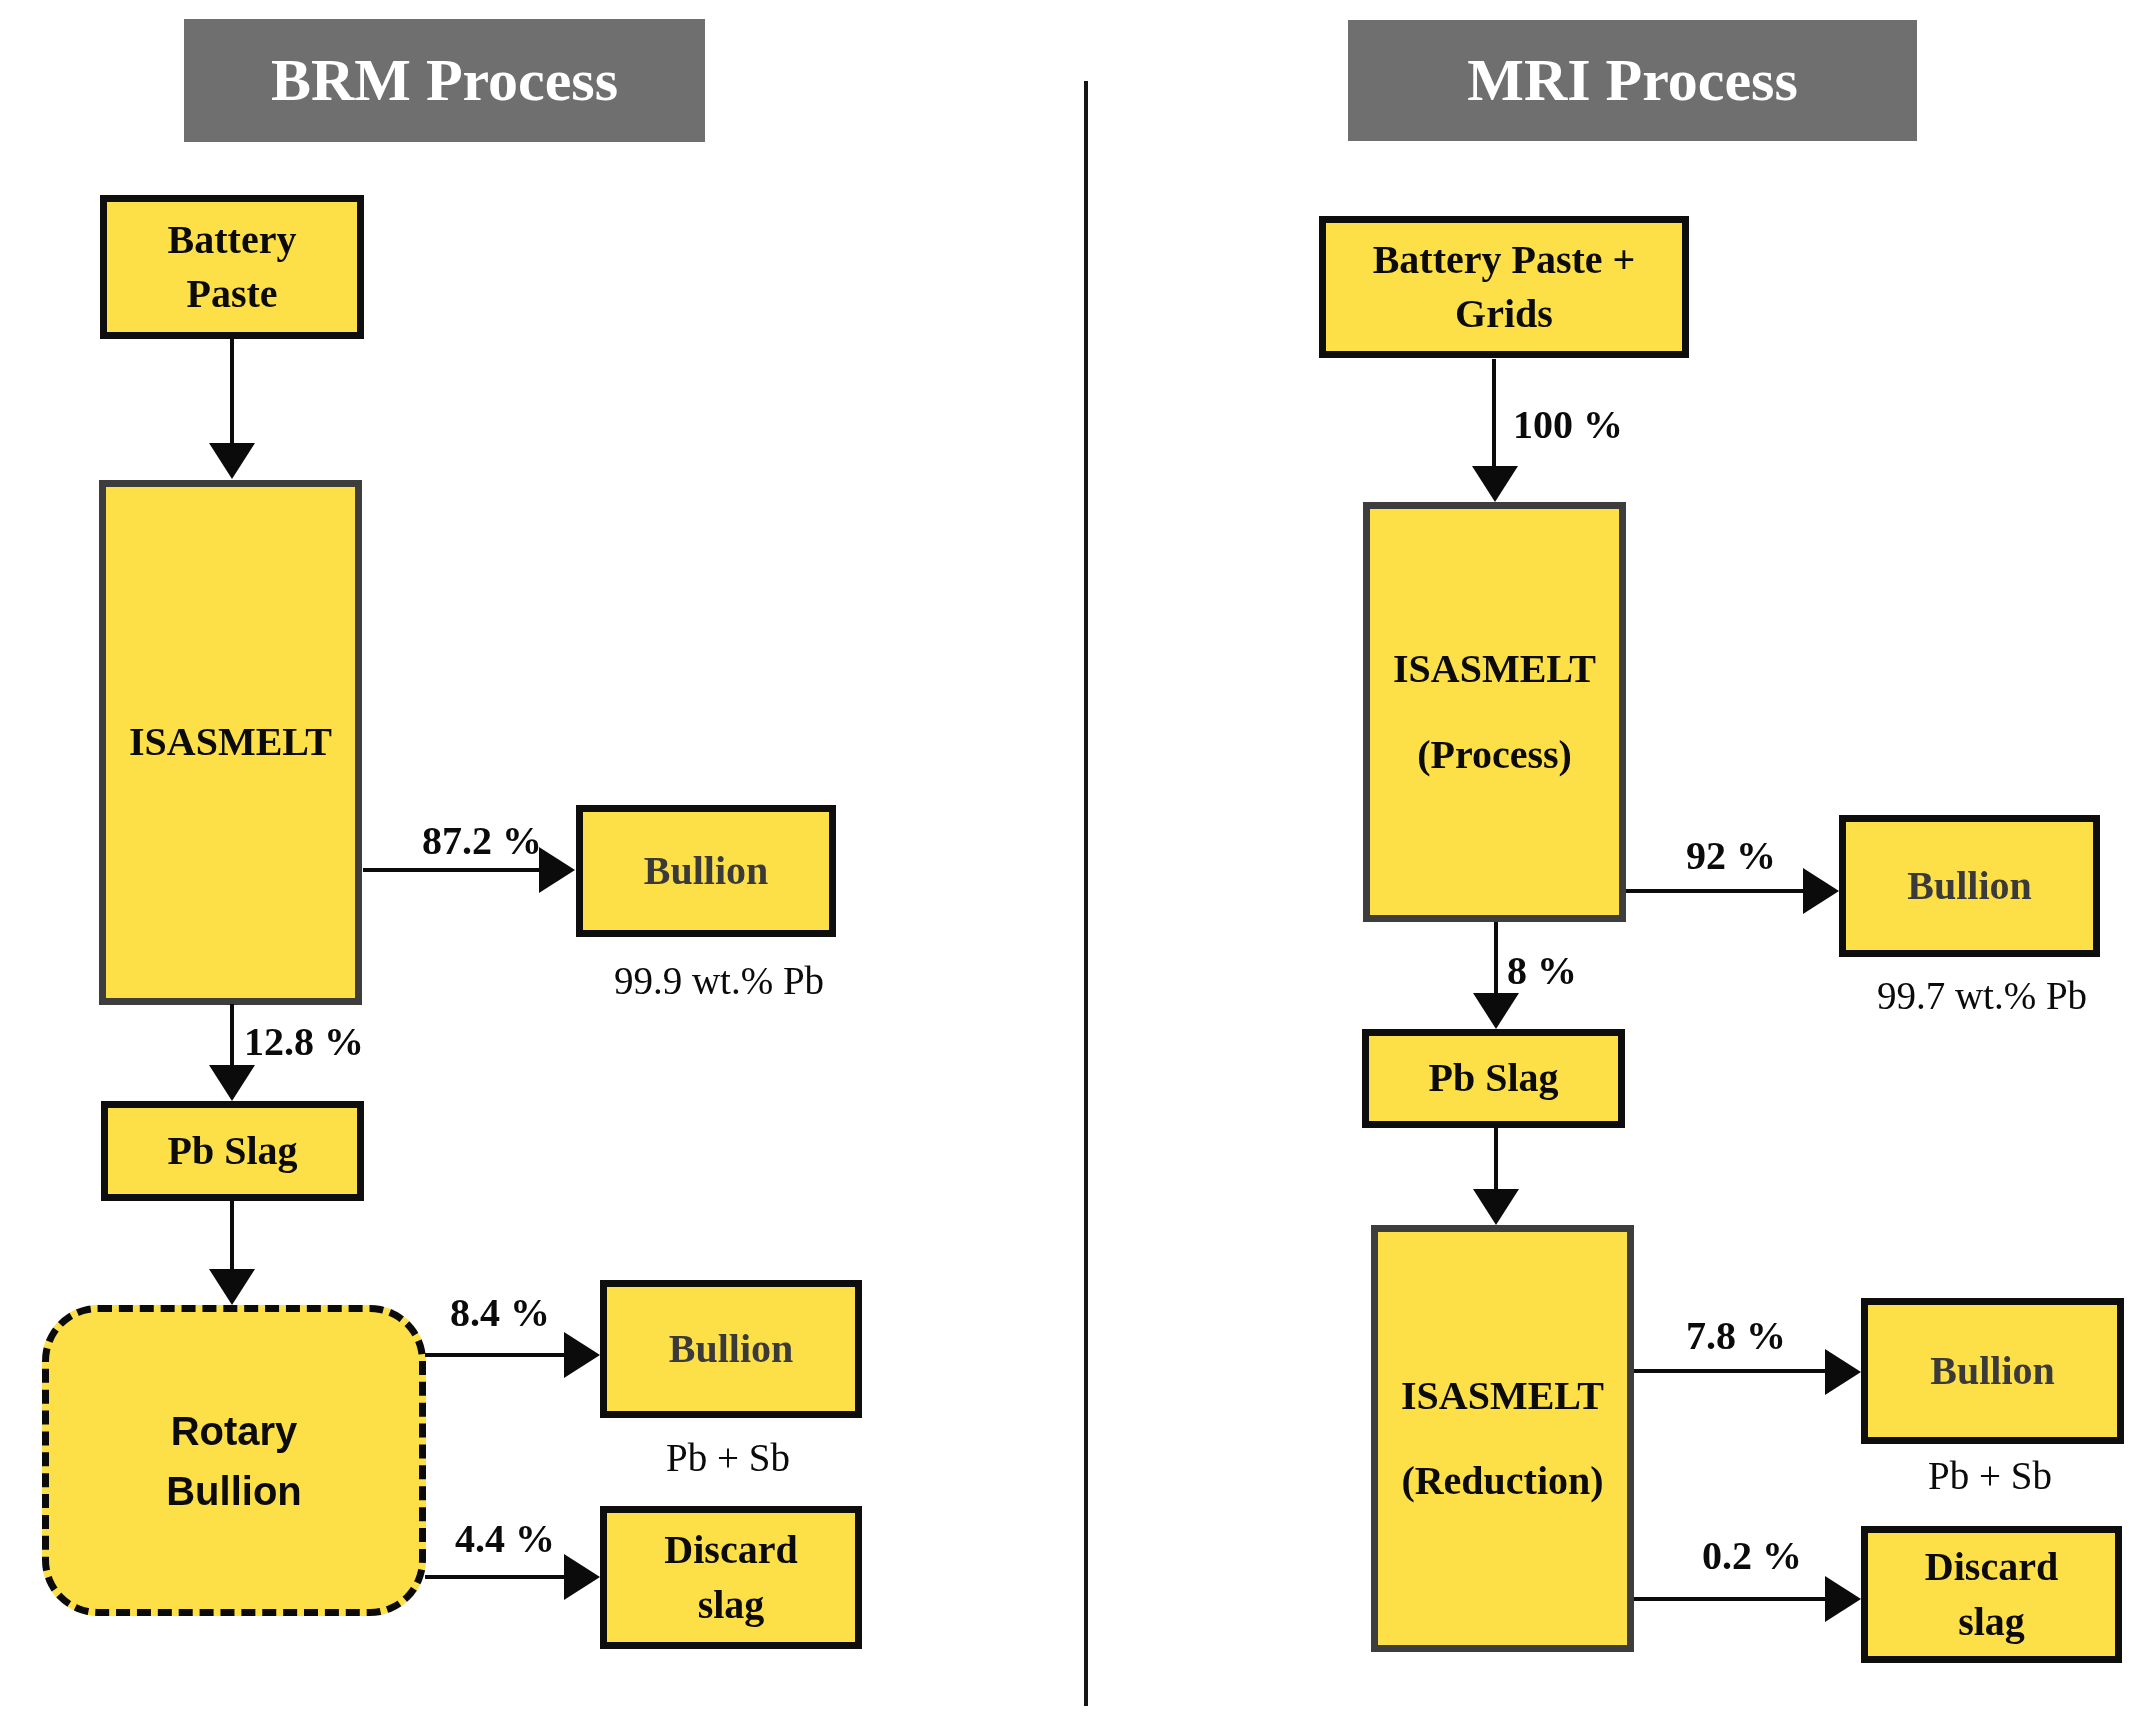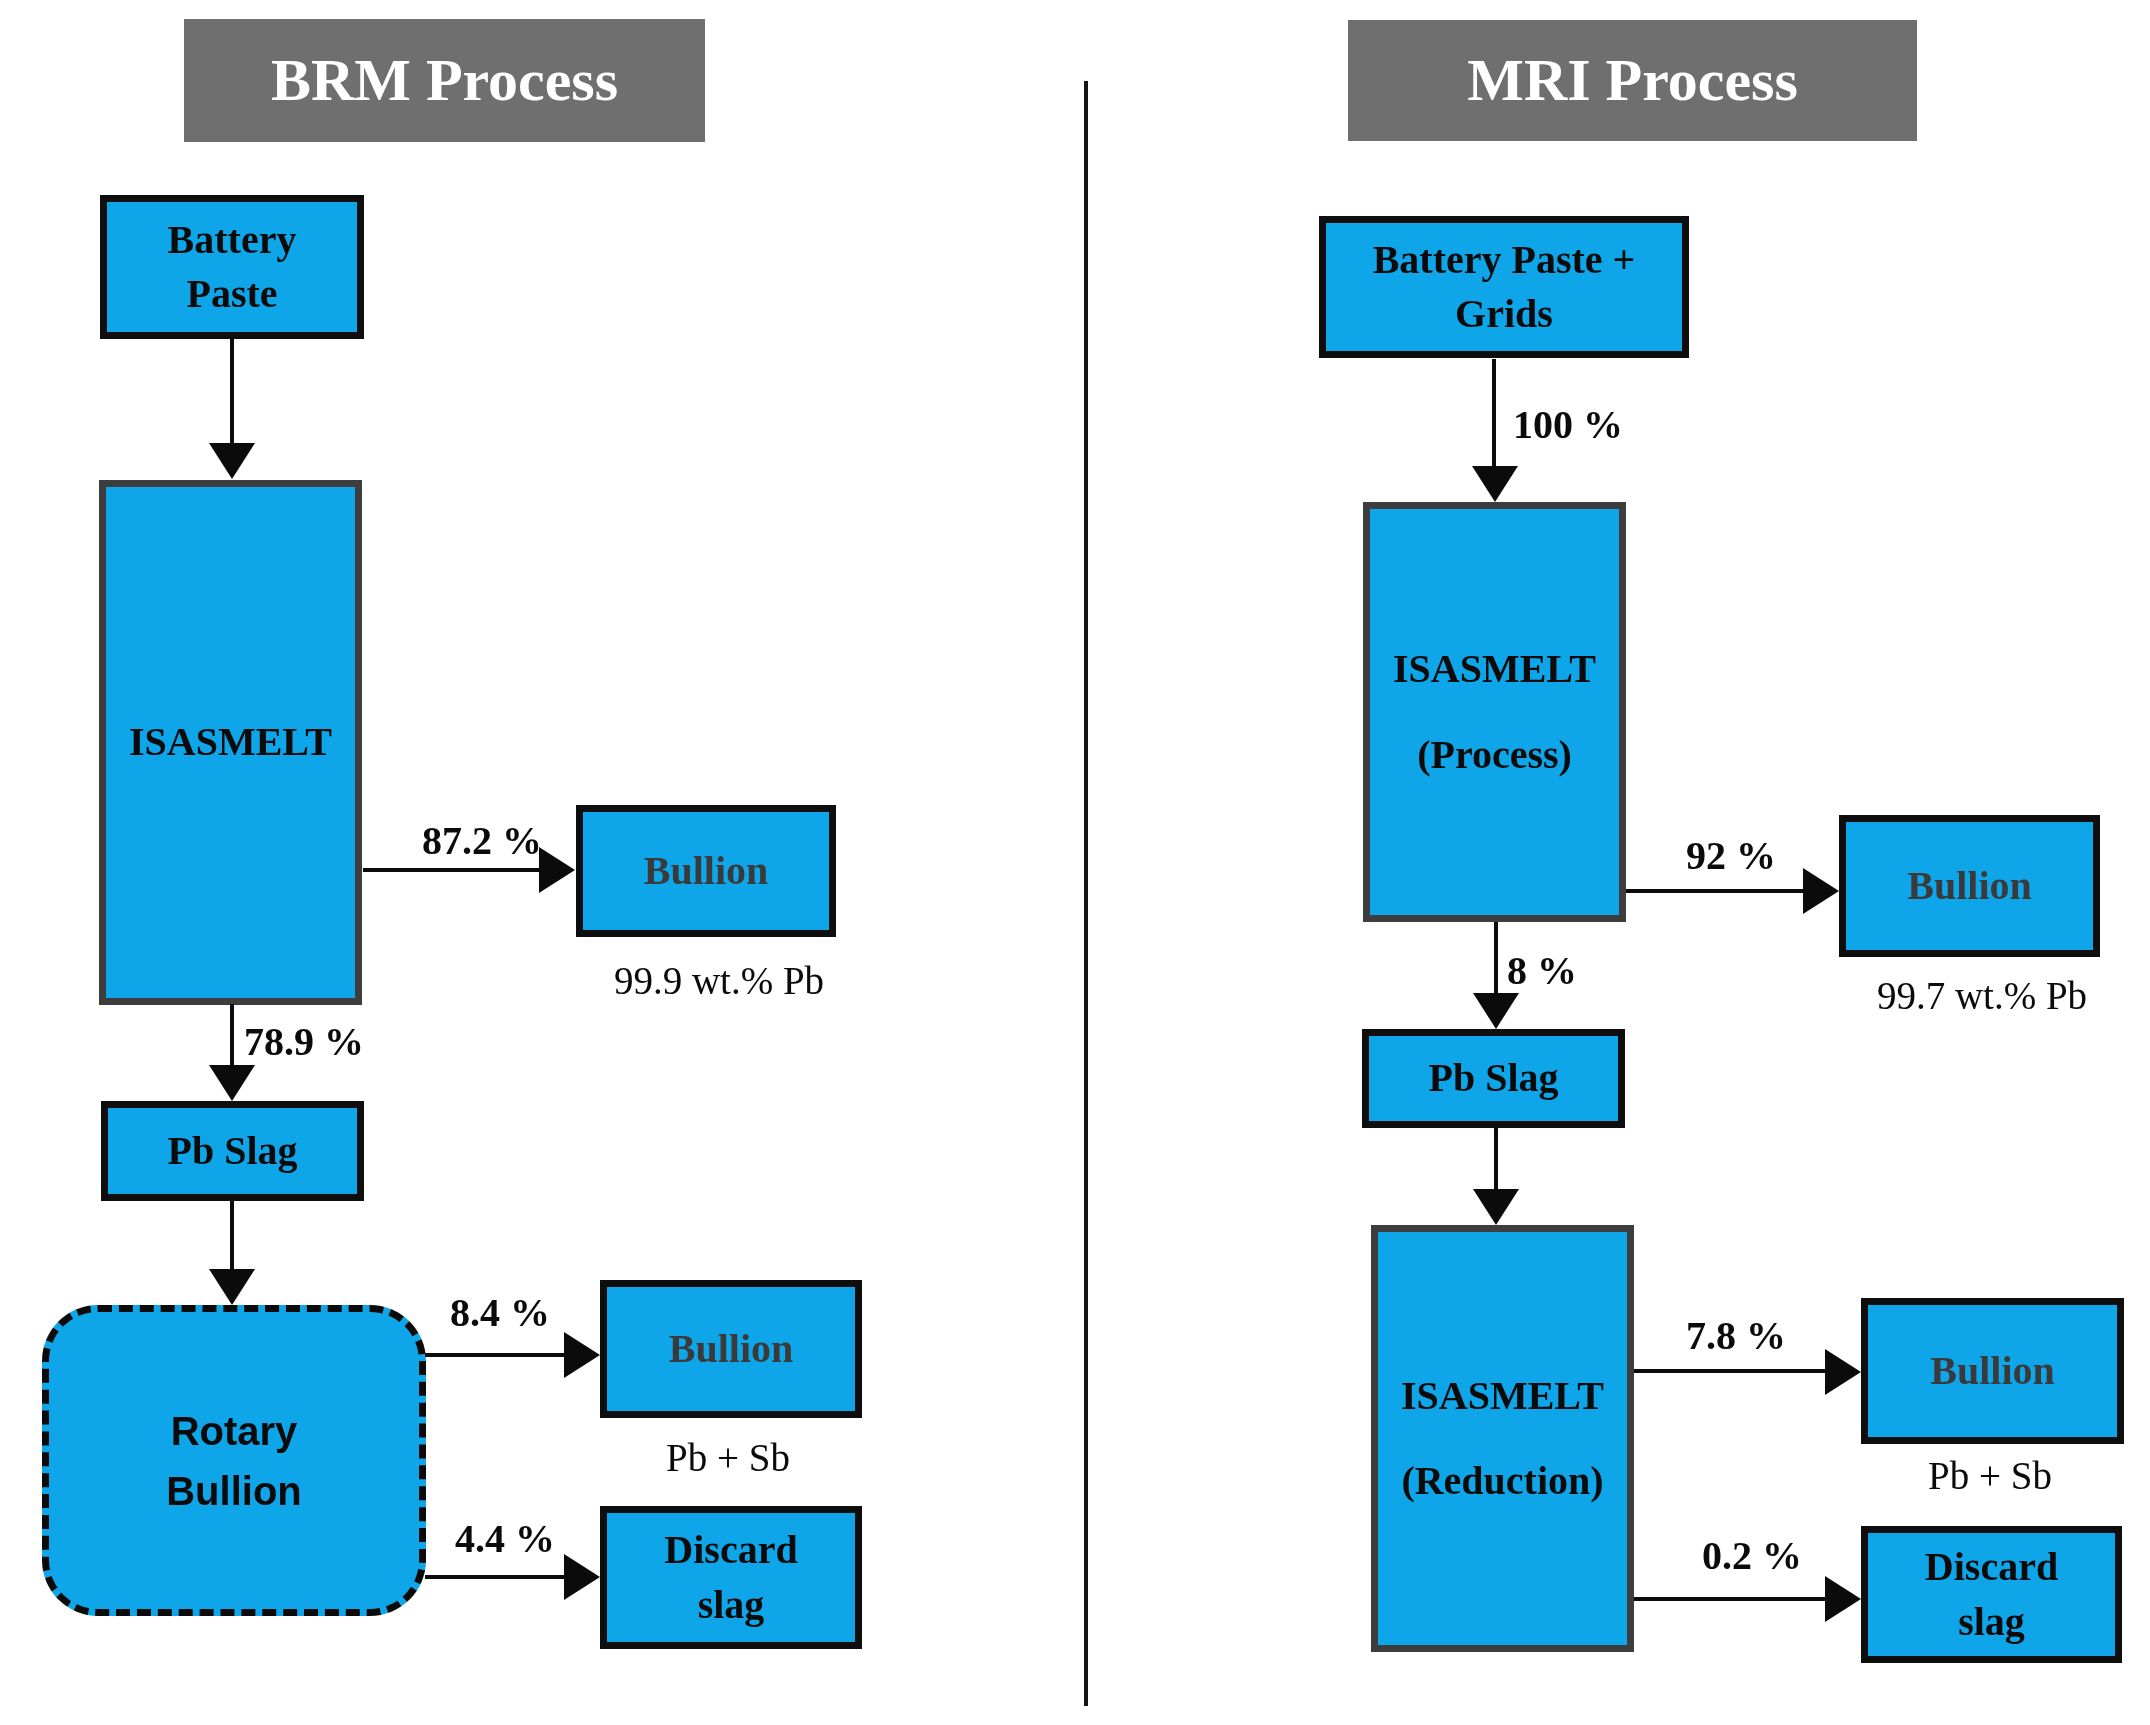--- a/index.html
+++ b/index.html
@@ -15,21 +15,21 @@
     position:relative;width:2151px;height:1726px;background:#ffffff;overflow:hidden;
     font-family:"Liberation Serif","DejaVu Serif",serif;color:var(--ink);
   }
   .header{
     position:absolute;background:var(--header-fill);
     display:flex;align-items:center;justify-content:center;
     font-weight:bold;font-size:60px;color:var(--header-text);
     box-sizing:border-box;
   }
   .box{
-    position:absolute;background:#0ea5e9;border:7.6px solid var(--box-border);
+    position:absolute;background:#fde047;border:7.6px solid var(--box-border);
     box-sizing:border-box;display:flex;flex-direction:column;
     align-items:center;justify-content:center;text-align:center;
     font-weight:bold;font-size:40px;line-height:1.36;color:var(--ink);
   }
   .furnace{border:7px solid var(--furnace-border);gap:31px;}
   .bullion-label{color:var(--bullion-text);text-align:right;}
   .dashed{
     border:7.6px dashed var(--ink);border-radius:56px;
     font-family:"Liberation Sans","DejaVu Sans",sans-serif;
     font-size:40px;line-height:1.5;
@@ -79,21 +79,21 @@
 
   <div class="flow-label" style="left:482px;top:840px">87.2 %</div>
   <div class="hline" style="left:363px;top:868px;width:178px"></div>
   <div class="ah-right" style="left:539px;top:847px"></div>
 
   <div class="box" style="left:576px;top:805px;width:260px;height:132px">
     <span class="bullion-label">Bullion</span>
   </div>
   <div class="note-label" style="left:719px;top:980px">99.9 wt.% Pb</div>
 
-  <div class="flow-label" style="left:304px;top:1041px">78.9 %</div>
+  <div class="flow-label" style="left:304px;top:1041px">12.8 %</div>
   <div class="vline" style="left:230px;top:1004px;height:62px"></div>
   <div class="ah-down" style="left:209px;top:1065px"></div>
 
   <div class="box" style="left:101px;top:1101px;width:263px;height:100px">
     <span>Pb Slag</span>
   </div>
 
   <div class="vline" style="left:230px;top:1201px;height:70px"></div>
   <div class="ah-down" style="left:209px;top:1269px"></div>
 

